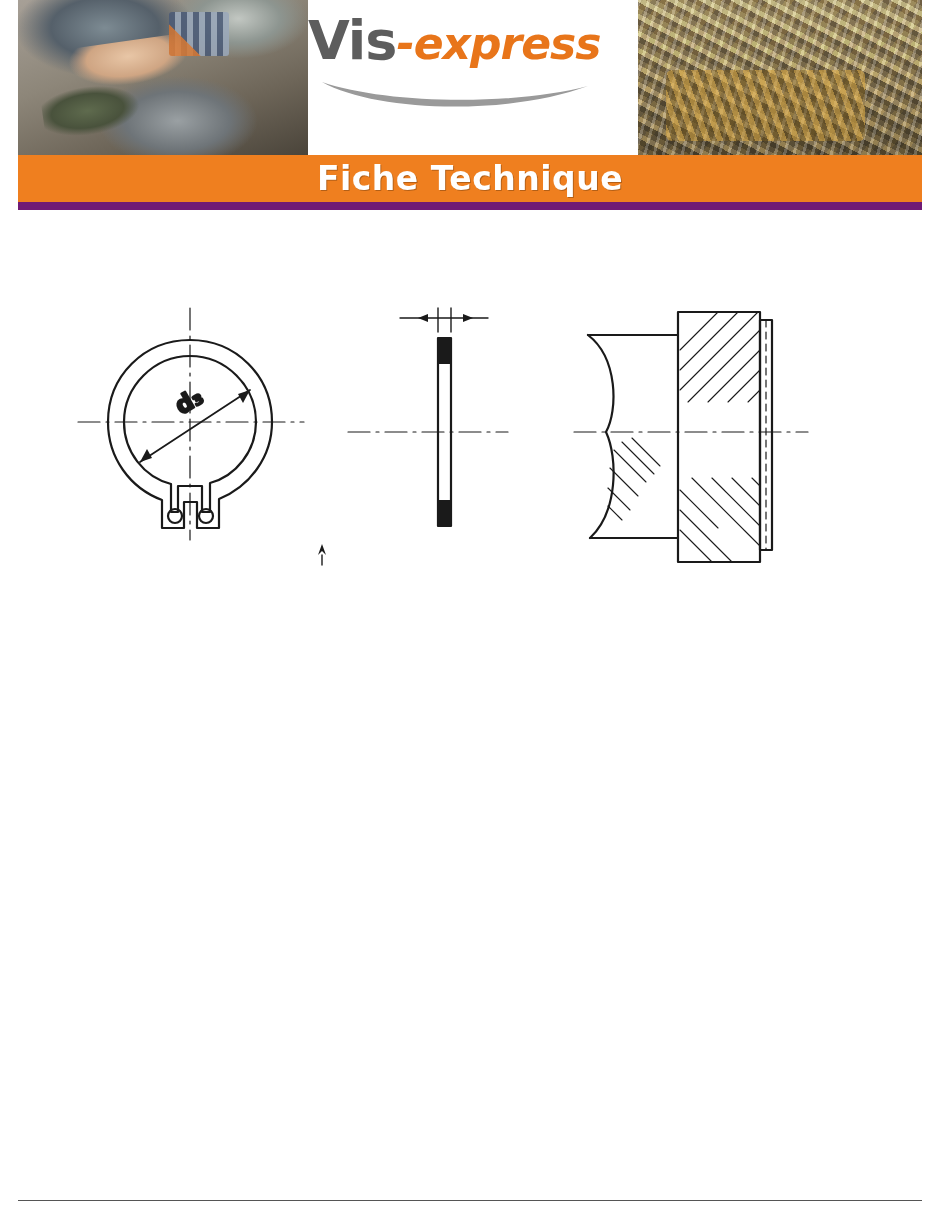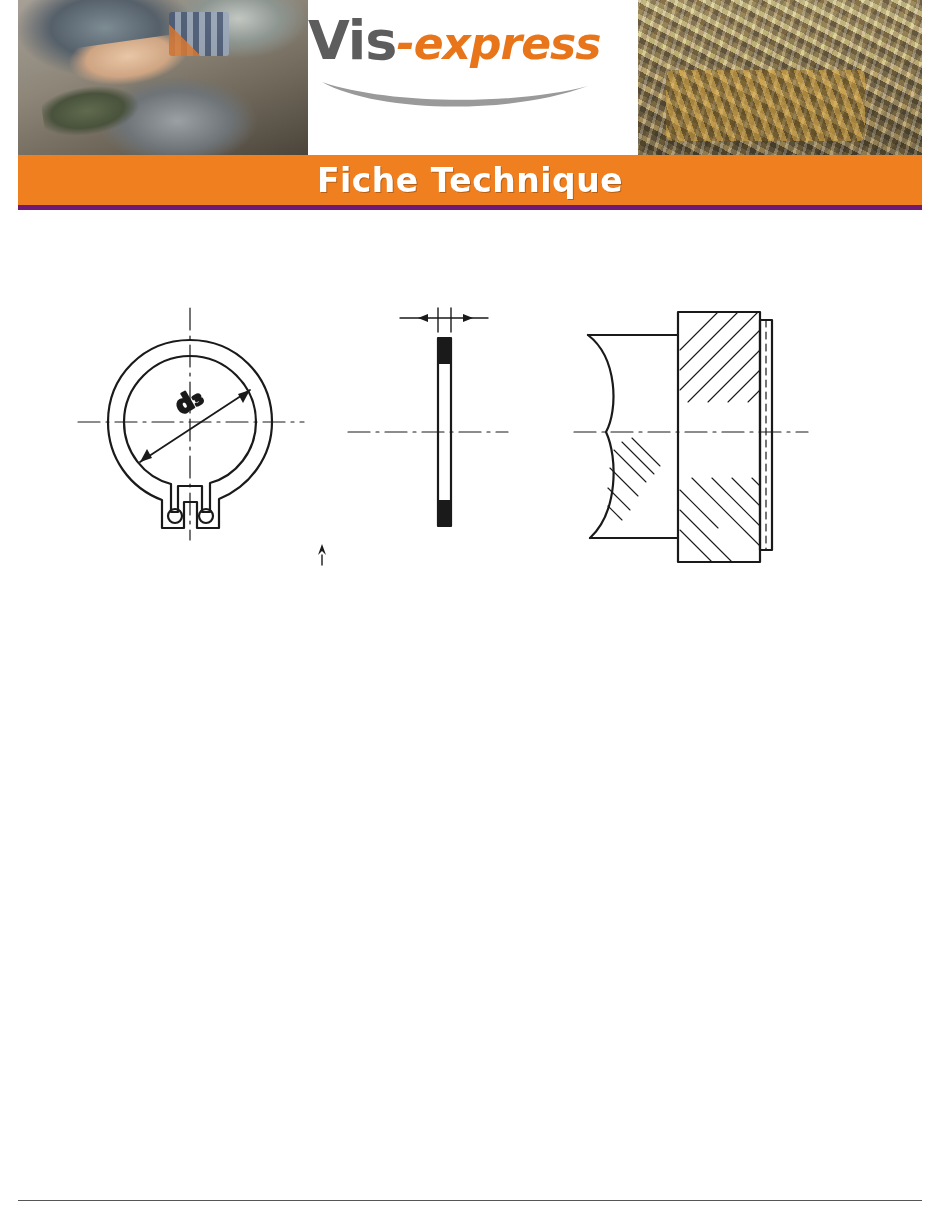--- a/index.html
+++ b/index.html
@@ -157,21 +157,21 @@
     position: absolute;
     left: 18px;
     top: 155px;
     width: 904px;
     height: 55px;
     background: #ef7f1f;
     display: flex;
     align-items: center;
     justify-content: center;
     box-sizing: border-box;
-    border-bottom: 5px solid #701a75;
+    border-bottom: 8px solid #701a75;
   }
   .title-bar .title-text {
     font-family: "DejaVu Sans", sans-serif;
     font-weight: 700;
     font-size: 33px;
     color: #ffffff;
     letter-spacing: 0.5px;
     text-shadow: 1px 1px 0 rgba(0,0,0,.25);
   }
 

